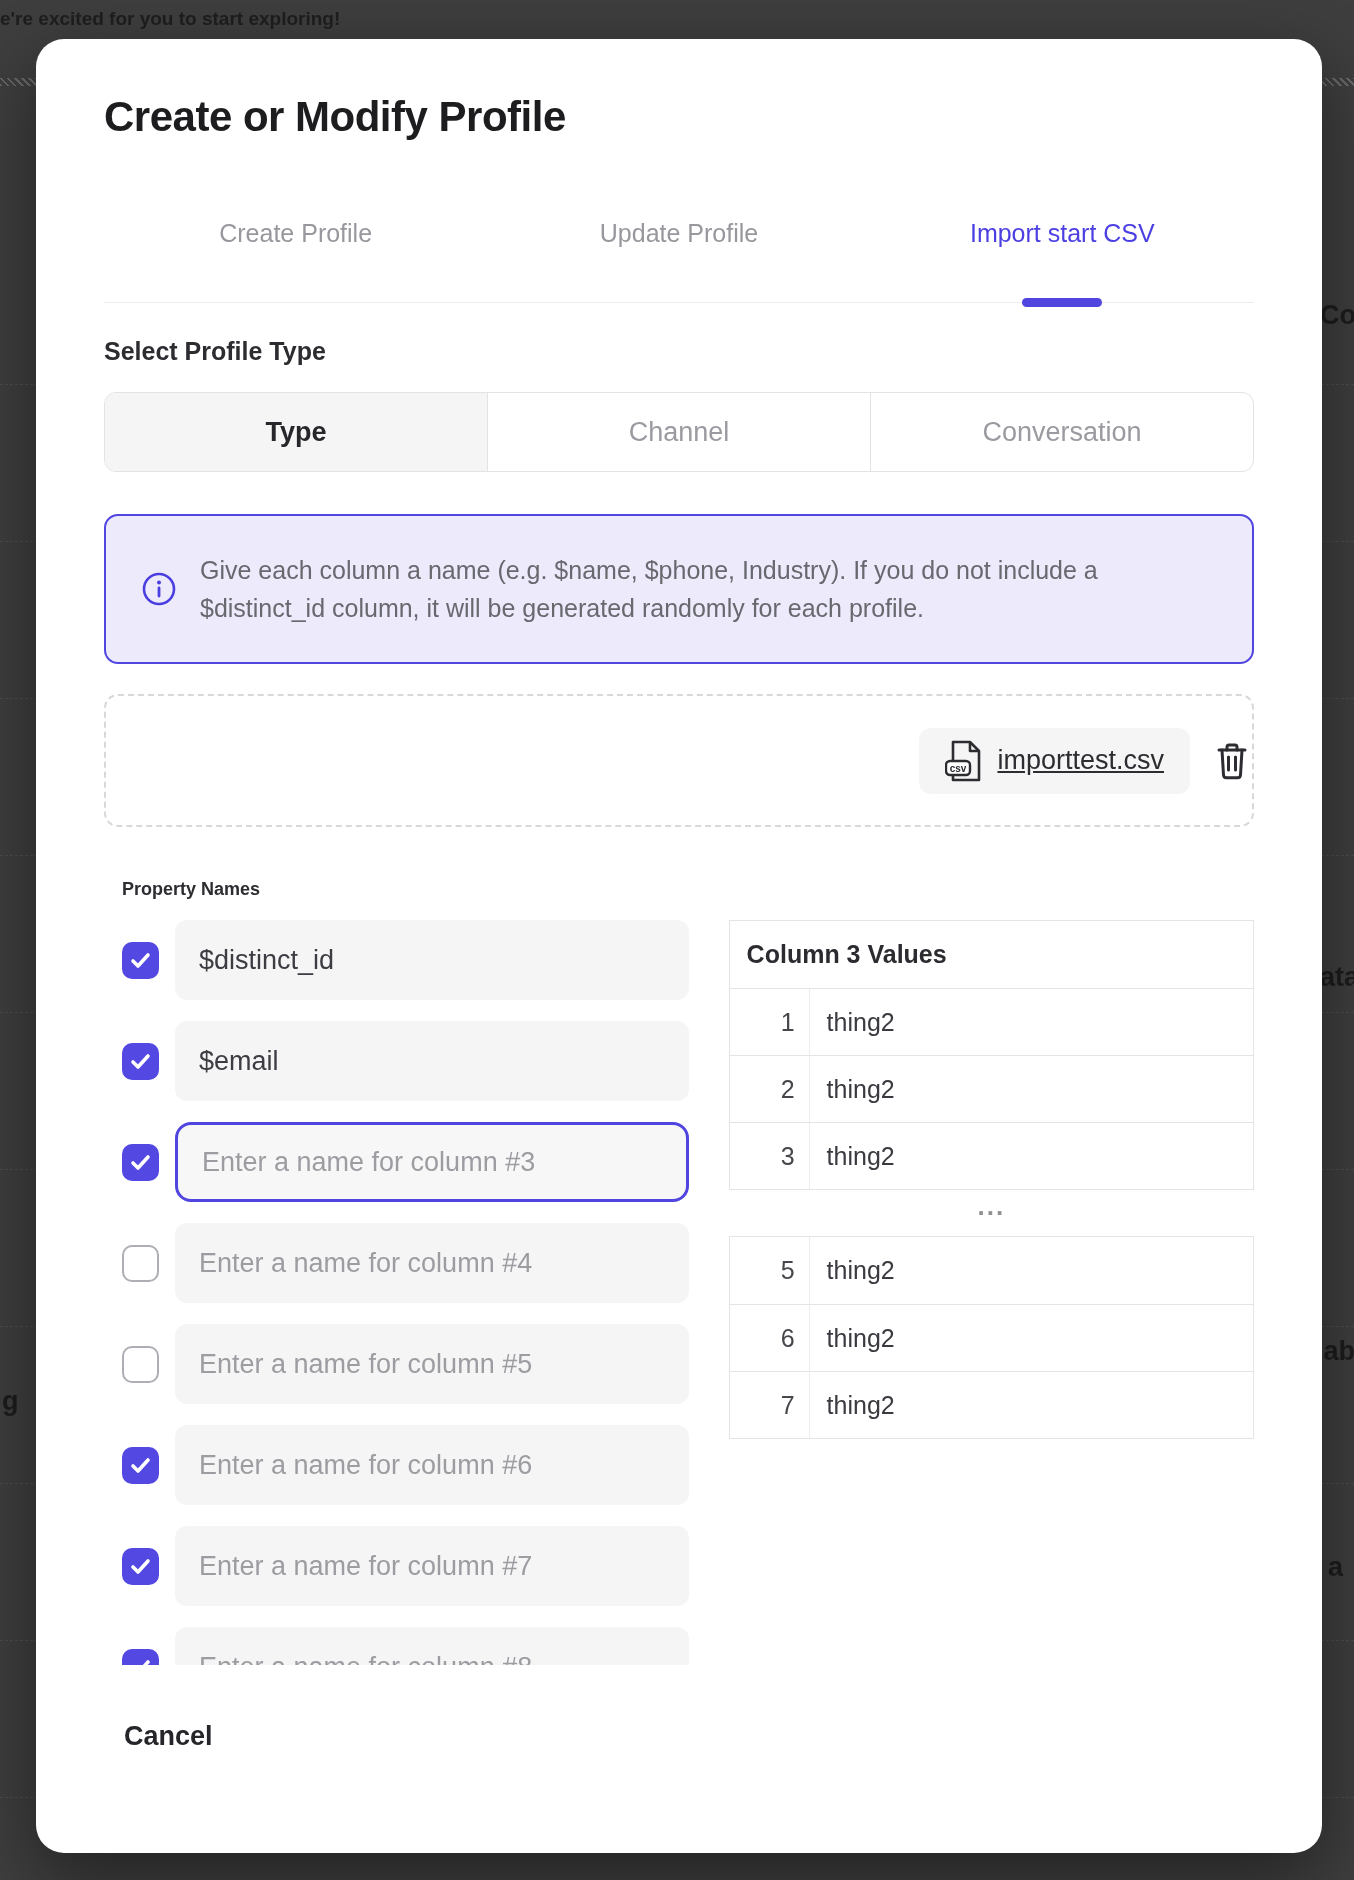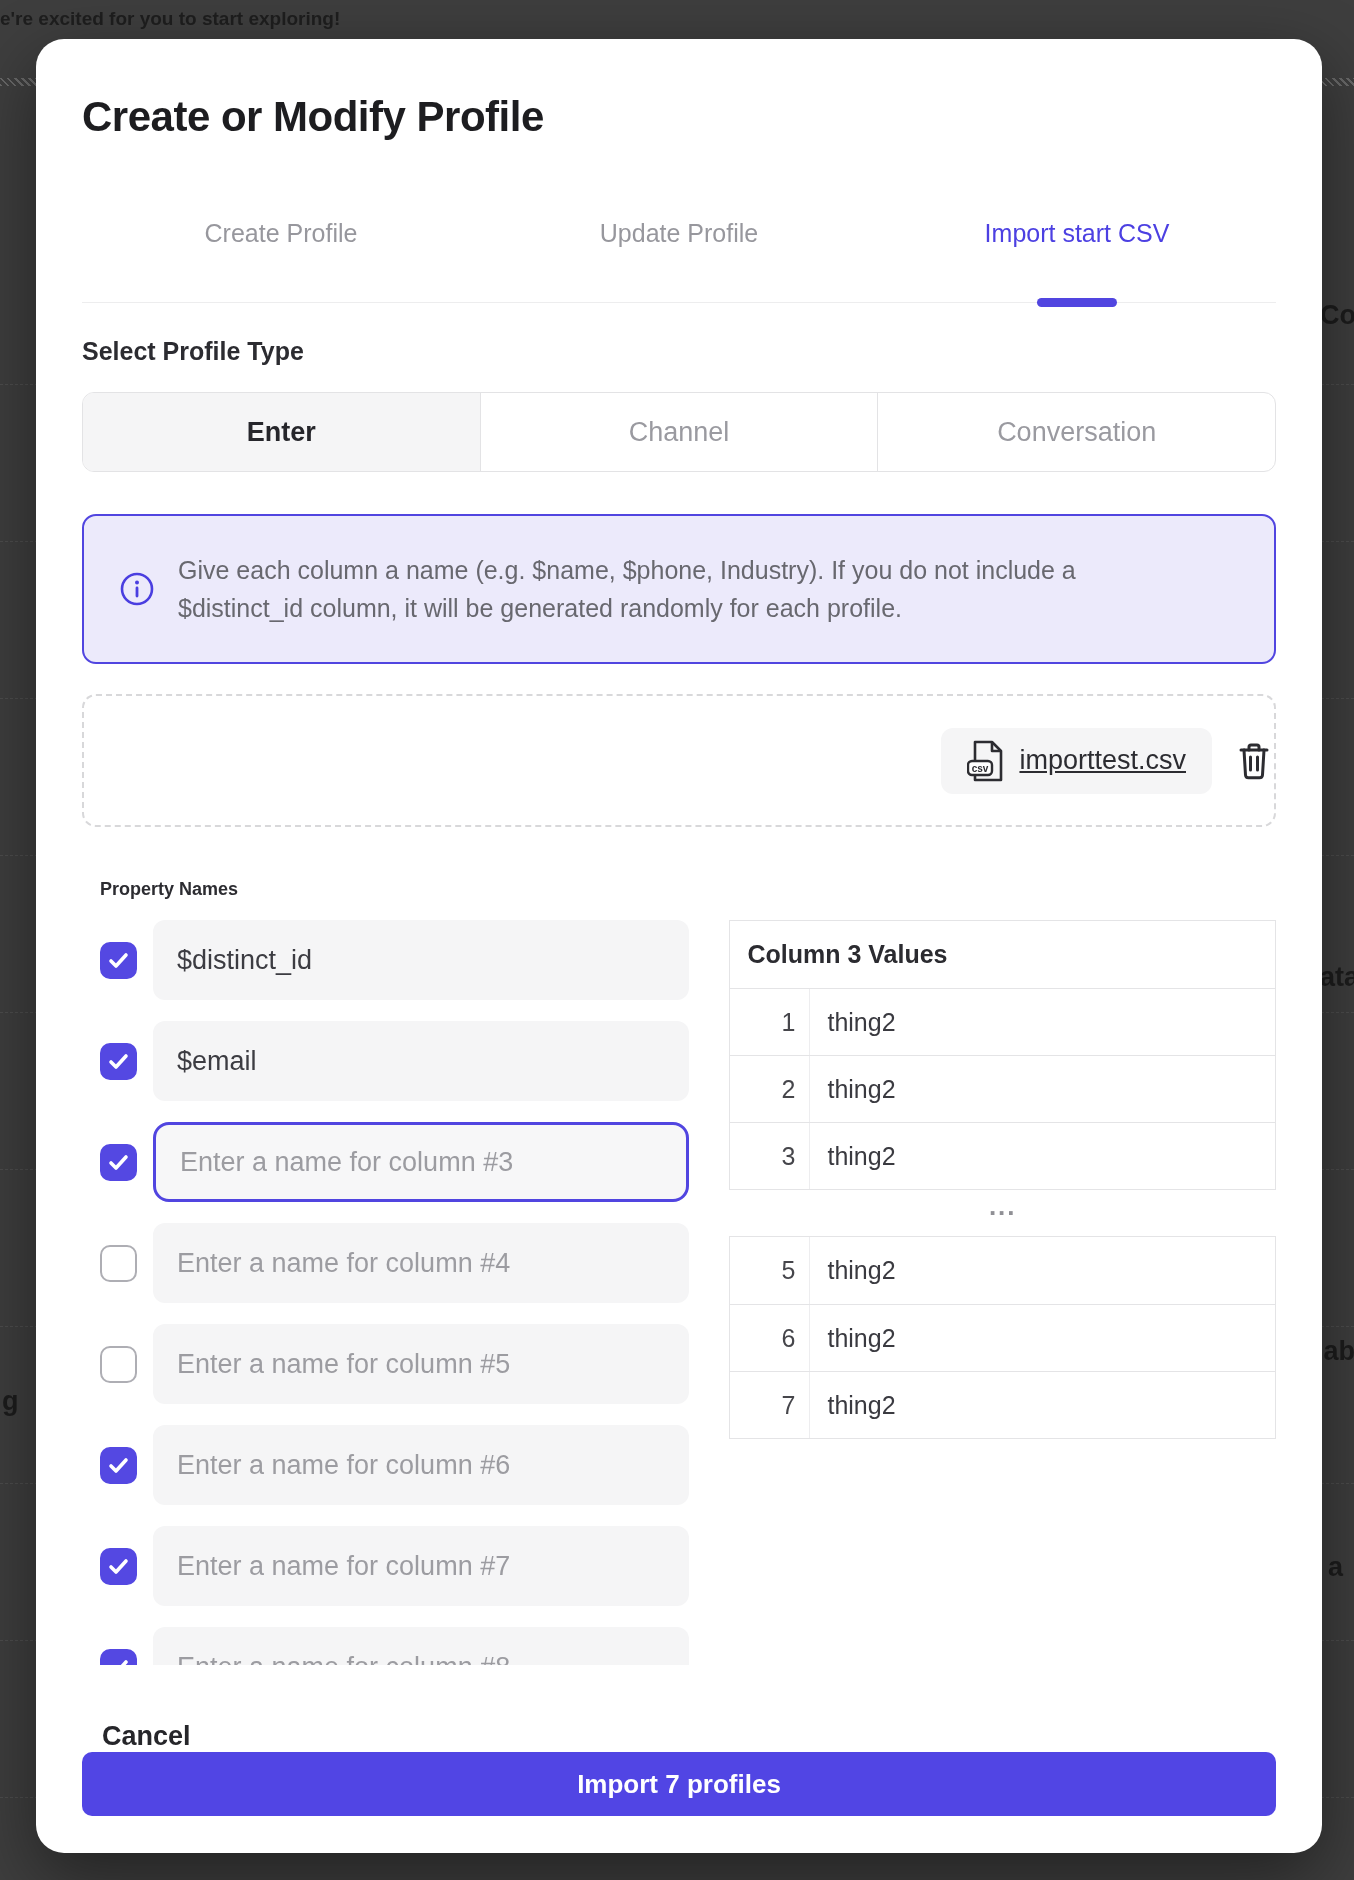--- a/index.html
+++ b/index.html
@@ -30,21 +30,21 @@
     position:absolute; height:8px; z-index:0;
     background:repeating-linear-gradient(45deg, rgba(255,255,255,0.22) 0 2px, transparent 2px 5px);
   }
 
   
   .modal {
     position:absolute; left:36px; top:39px;
     width:1286px; height:1814px;
     background:#ffffff; border-radius:28px;
     box-shadow:0 24px 70px rgba(0,0,0,0.45);
-    padding:0 46px; z-index:2;
+    padding:0 68px; z-index:2;
   }
   .modal-title {
     margin-top:52px;
     font-size:42px; line-height:52px; font-weight:700;
     color:#1d1d20; letter-spacing:-0.5px;
   }
 
   
   .tabs { display:flex; margin-top:76px; }
   .tab {
@@ -209,21 +209,21 @@
     <div class="tab">Update Profile</div>
     <div class="tab active">Import start CSV</div>
   </div>
   <div class="tab-divider">
     <div class="tab-underline"></div>
   </div>
 
   <div class="section-label">Select Profile Type</div>
 
   <div class="segmented">
-    <div class="segment selected">Enter</div>
+    <div class="segment selected">Type</div>
     <div class="segment">Channel</div>
     <div class="segment">Conversation</div>
   </div>
 
   <div class="info-banner">
     <svg class="info-icon" viewBox="0 0 34 34">
       <circle cx="17" cy="17" r="15" fill="none" stroke="#4a3ee0" stroke-width="2.6"></circle>
       <circle cx="17" cy="10.5" r="2" fill="#4a3ee0"></circle>
       <rect x="15.6" y="14.5" width="2.8" height="11" rx="1.4" fill="#4a3ee0"></rect>
     </svg>
@@ -363,16 +363,15 @@
           <div class="vt-index">7</div>
           <div class="vt-value">thing2</div>
         </div>
       </div>
     </div>
 
   </div>
 
   <div class="footer">
     <div class="cancel-btn">Cancel</div>
-    <button class="submit-btn">Import 7 profiles</button>
   </div>
 
 </div>
 
 </body></html>

